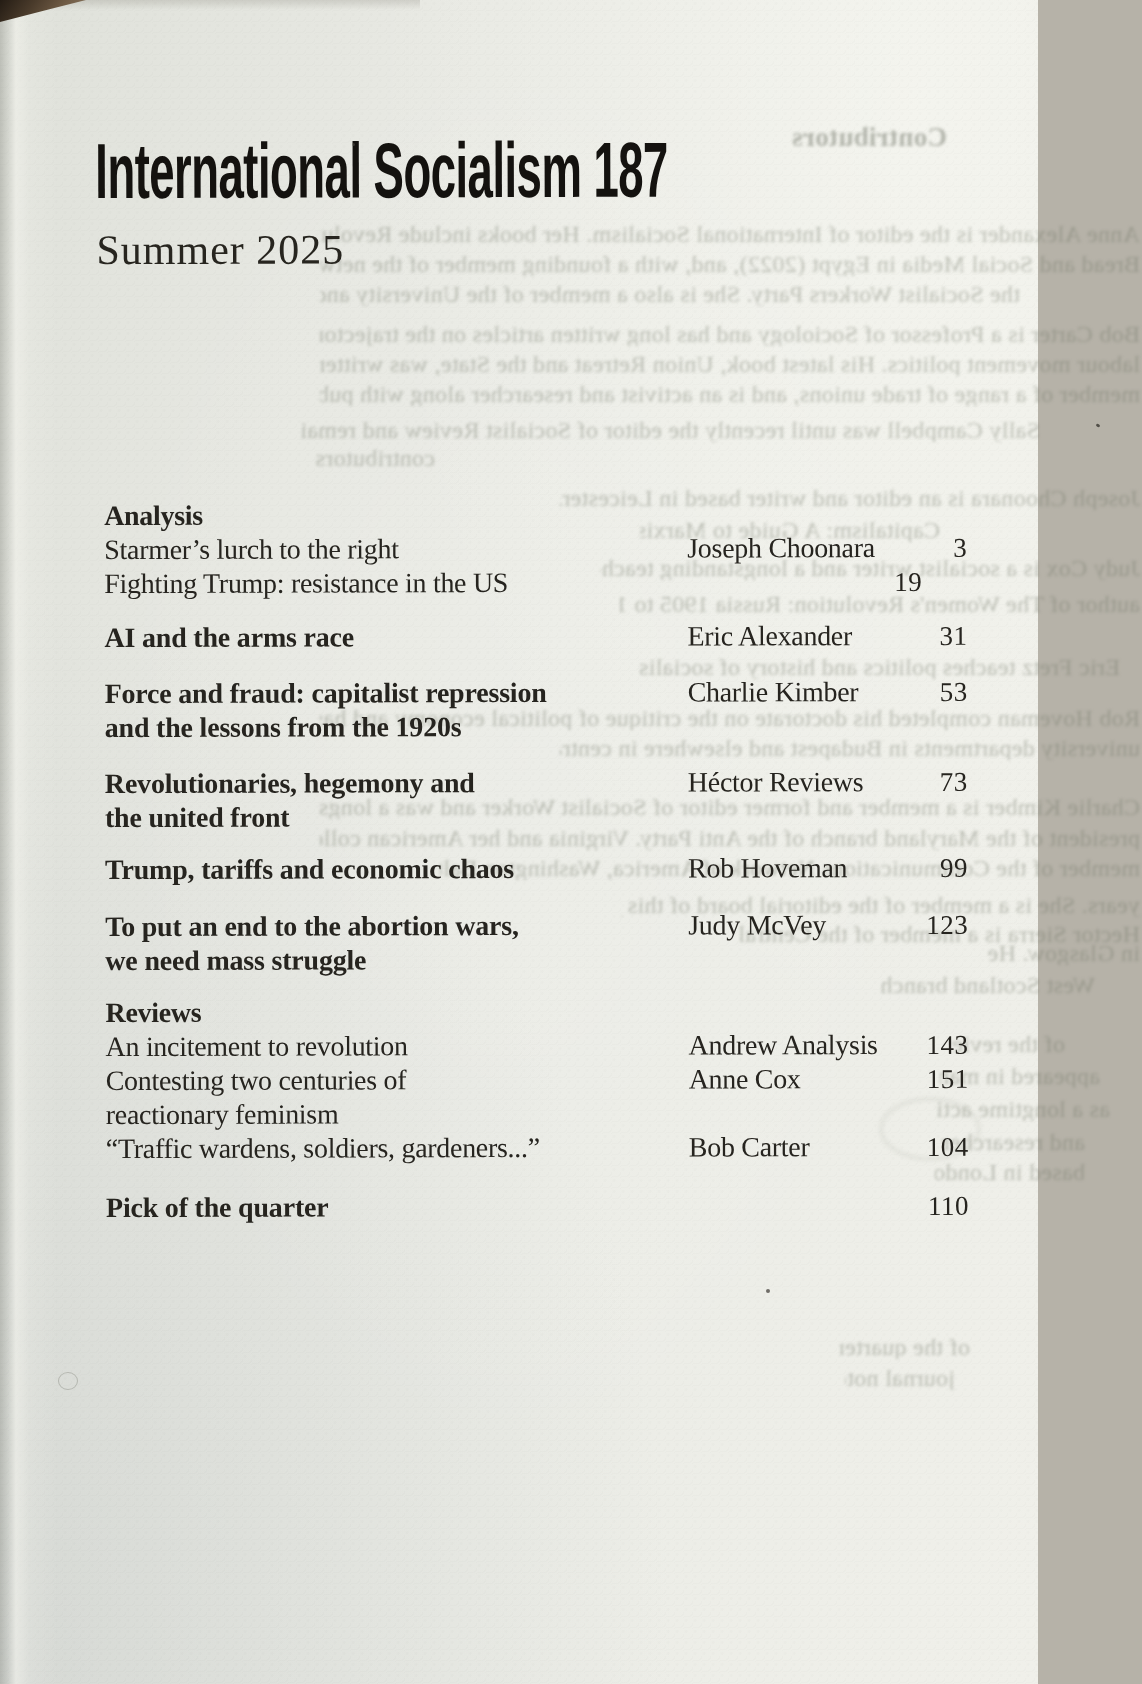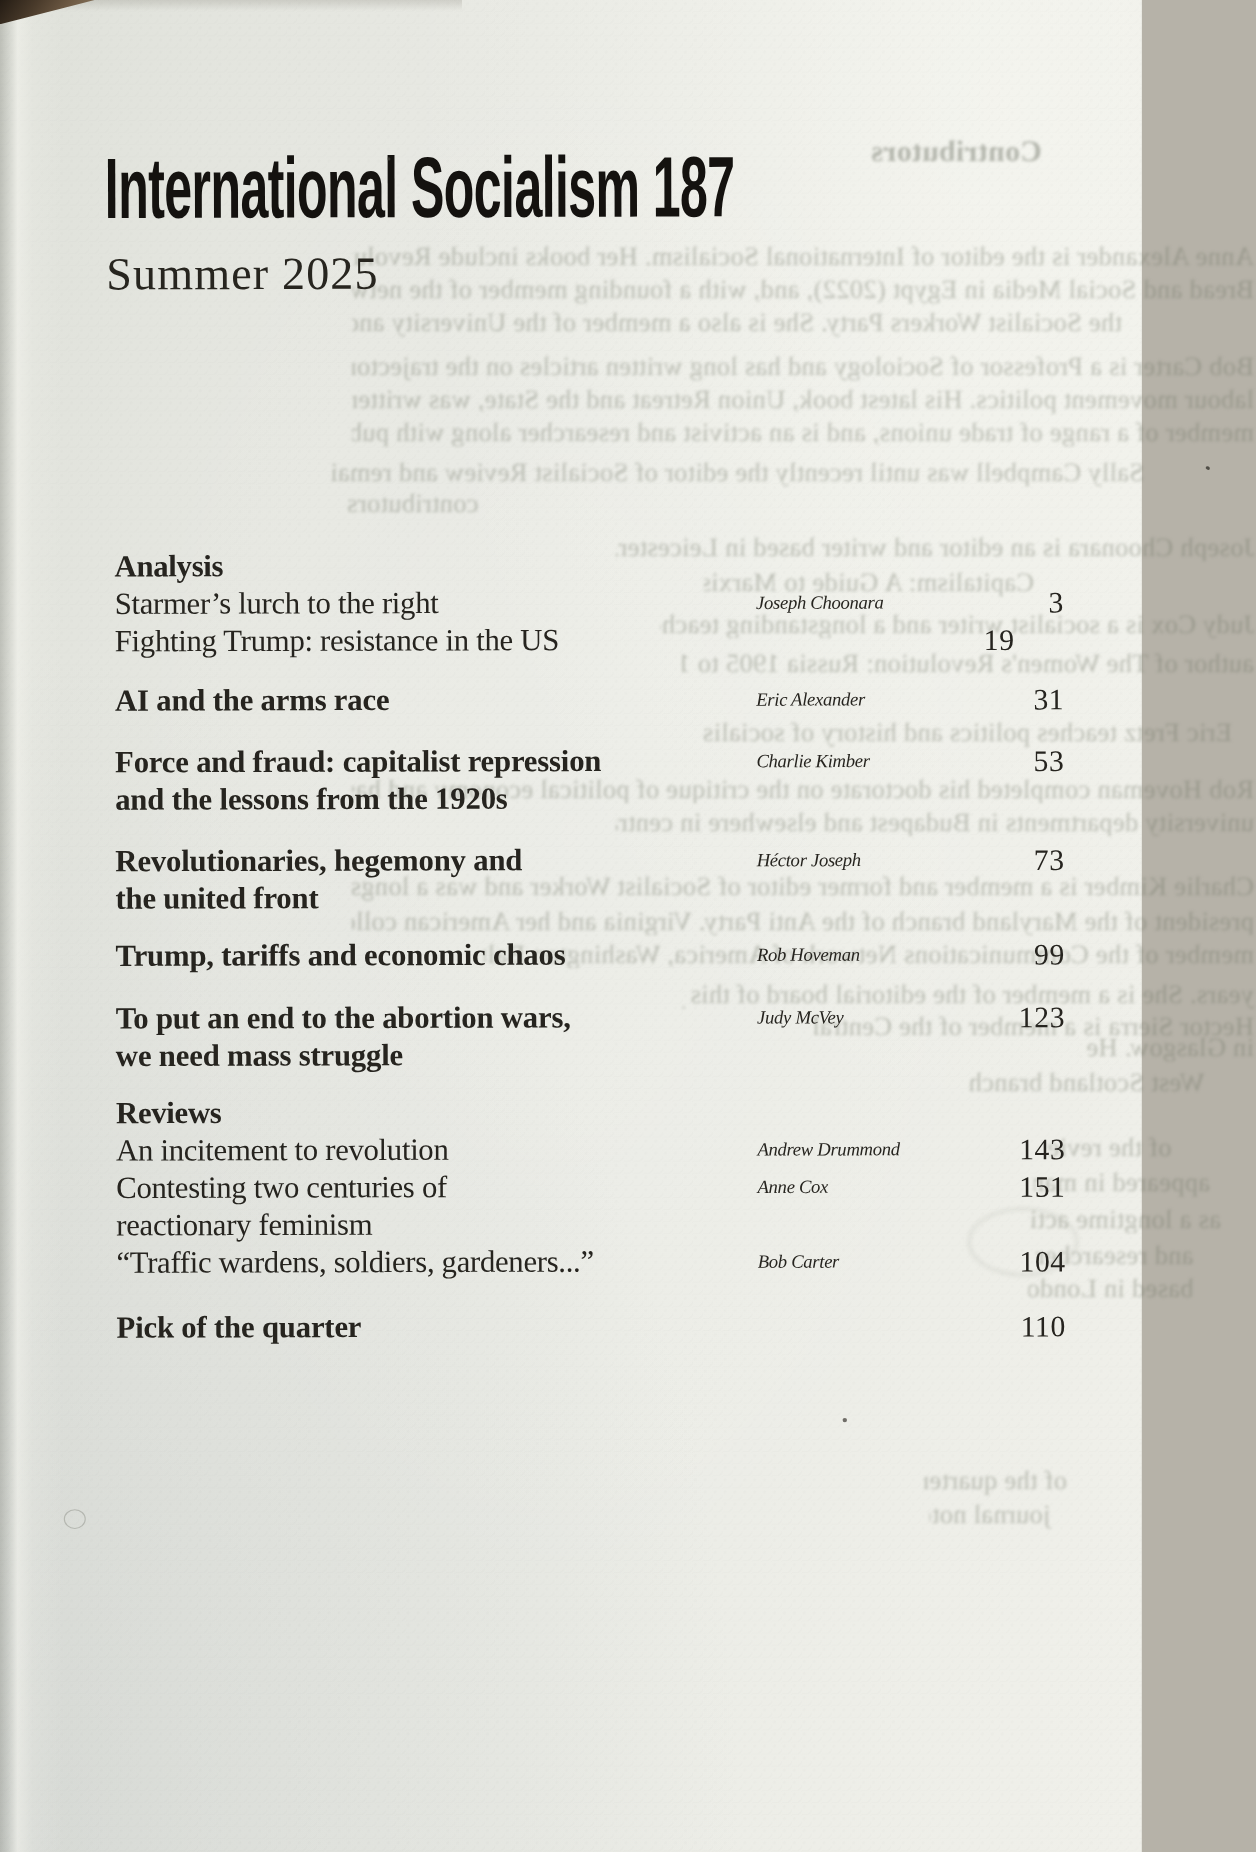--- a/index.html
+++ b/index.html
@@ -85,21 +85,21 @@
   .toc-header{font-weight:bold;line-height:34px;}
   .toc-entry{display:grid;grid-template-columns:583px 235px 1fr;}
   .toc-entry.gap1{margin-top:20px;}
   .toc-entry.gap2{margin-top:22px;}
   .toc-entry.gap3{margin-top:18px;}
   .toc-entry.gap4{margin-top:23px;}
   .toc-entry.gap5{margin-top:25px;}
   .toc-header.gap3{margin-top:18px;}
   .toc-entry .tl{line-height:34px;}
   .toc-entry.bold .tl{font-weight:bold;letter-spacing:-.2px;}
-  .toc-entry .al{font-style:italic;font-size:17px;line-height:34px;white-space:nowrap;}
+  .toc-entry .al{font-size:28px;line-height:34px;white-space:nowrap;}
   .toc-entry .pg{font-size:27px;line-height:34px;text-align:right;letter-spacing:.5px;}
 </style>
 </head>
 <body>
 
 <div class="sheet">
   <div class="grain"></div>
 
   <div class="bleed" id="bleed">
       <div class="bl bold" style="top: 124px; left: 733px; width: 214px; font-size: 27px;">Contributors</div>
@@ -173,21 +173,21 @@
             <div class="al">Charlie Kimber</div>
           </div>
           <div class="pg">53</div>
         </div>
         <div class="toc-entry bold gap2">
           <div>
             <div class="tl">Revolutionaries, hegemony and</div>
             <div class="tl">the united front</div>
           </div>
           <div>
-            <div class="al">Héctor Joseph</div>
+            <div class="al">Héctor Reviews</div>
           </div>
           <div class="pg">73</div>
         </div>
         <div class="toc-entry bold gap3">
           <div>
             <div class="tl">Trump, tariffs and economic chaos</div>
           </div>
           <div>
             <div class="al">Rob Hoveman</div>
           </div>
@@ -202,21 +202,21 @@
             <div class="al">Judy McVey</div>
           </div>
           <div class="pg">123</div>
         </div>
         <div class="toc-header gap3">Reviews</div>
         <div class="toc-entry">
           <div>
             <div class="tl">An incitement to revolution</div>
           </div>
           <div>
-            <div class="al">Andrew Drummond</div>
+            <div class="al">Andrew Analysis</div>
           </div>
           <div class="pg">143</div>
         </div>
         <div class="toc-entry">
           <div>
             <div class="tl">Contesting two centuries of</div>
             <div class="tl">reactionary feminism</div>
           </div>
           <div>
             <div class="al">Anne Cox</div>

